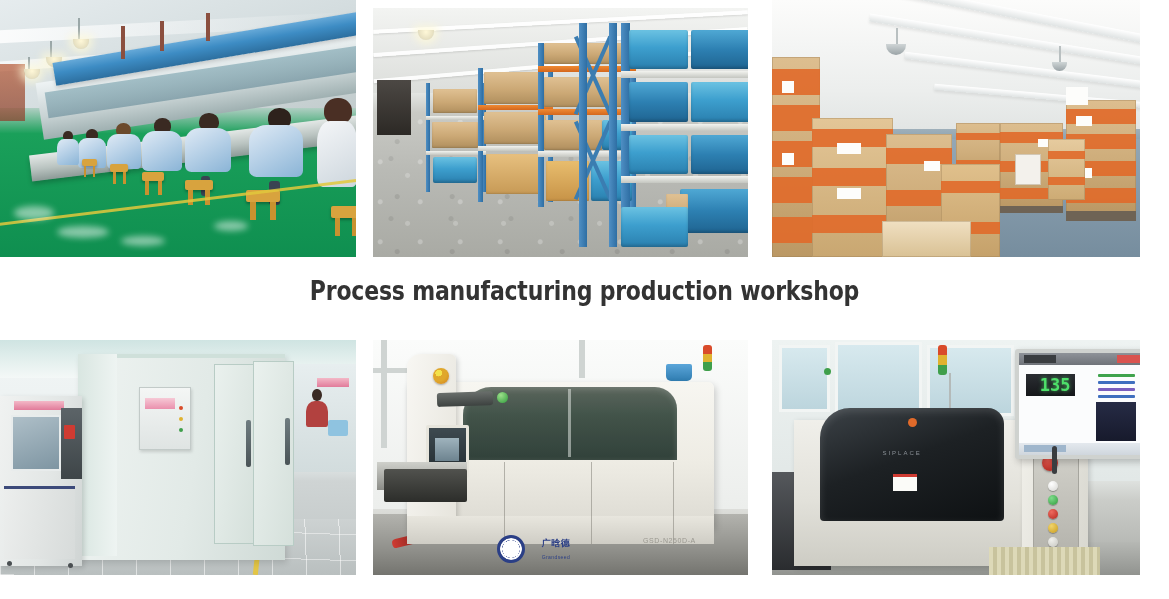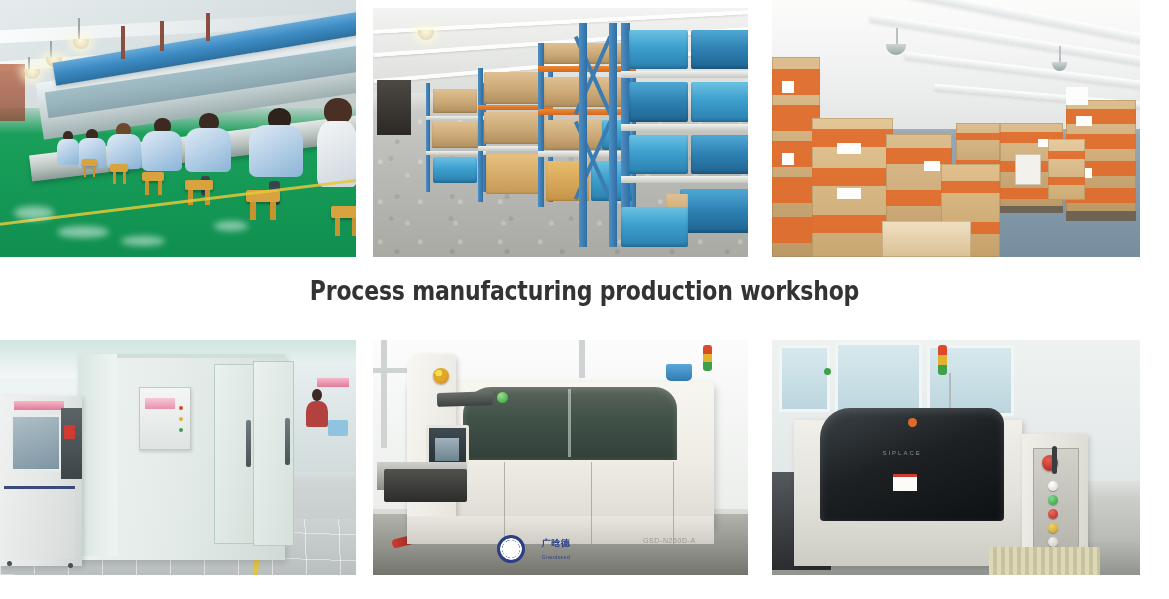--- a/index.html
+++ b/index.html
@@ -547,18 +547,39 @@
     <div class="p6-ctrlplate"></div>
     <div class="p6-estop" style="left:73.5%;top:49%"></div>
     <div class="p6-btn" style="left:75%;top:60%;background:radial-gradient(circle at 35% 30%,#ffffff,#d6d6d2)"></div>
     <div class="p6-btn" style="left:75%;top:66%;background:radial-gradient(circle at 35% 30%,#7fdc8b,#2f9b3c)"></div>
     <div class="p6-btn" style="left:75%;top:72%;background:radial-gradient(circle at 35% 30%,#ee6a5f,#b5271f)"></div>
     <div class="p6-btn" style="left:75%;top:78%;background:radial-gradient(circle at 35% 30%,#f1d46a,#c99c1d)"></div>
     <div class="p6-btn" style="left:75%;top:84%;background:radial-gradient(circle at 35% 30%,#f0f0ec,#c6c6c0)"></div>
 
     <div class="p6-conveyor"></div>
 
+    <div class="p6-monitor">
+      <div class="p6-screen">
+        <div class="p6-titlebar">
+          <div class="dark"></div>
+          <div class="red"></div>
+        </div>
+        <div class="p6-numbox">
+          <span class="p6-num">135</span>
+        </div>
+        <div class="p6-bars">
+          <i style="background:#3fa34d"></i>
+          <i style="background:#3f6fbf"></i>
+          <i style="background:#7a5fbf"></i>
+          <i style="background:#3f6fbf"></i>
+        </div>
+        <div class="p6-darkpanel"></div>
+        <div class="p6-taskbar">
+            <i></i>
+          </div>
+      </div>
+    </div>
     <div style="position:absolute;left:76%;top:45%;width:5px;height:12%;background:#3a3d40;border-radius:3px"></div>
   </div>
 
 </div>
 
 <div class="heading">Process manufacturing production workshop</div>
 
 </body></html>

